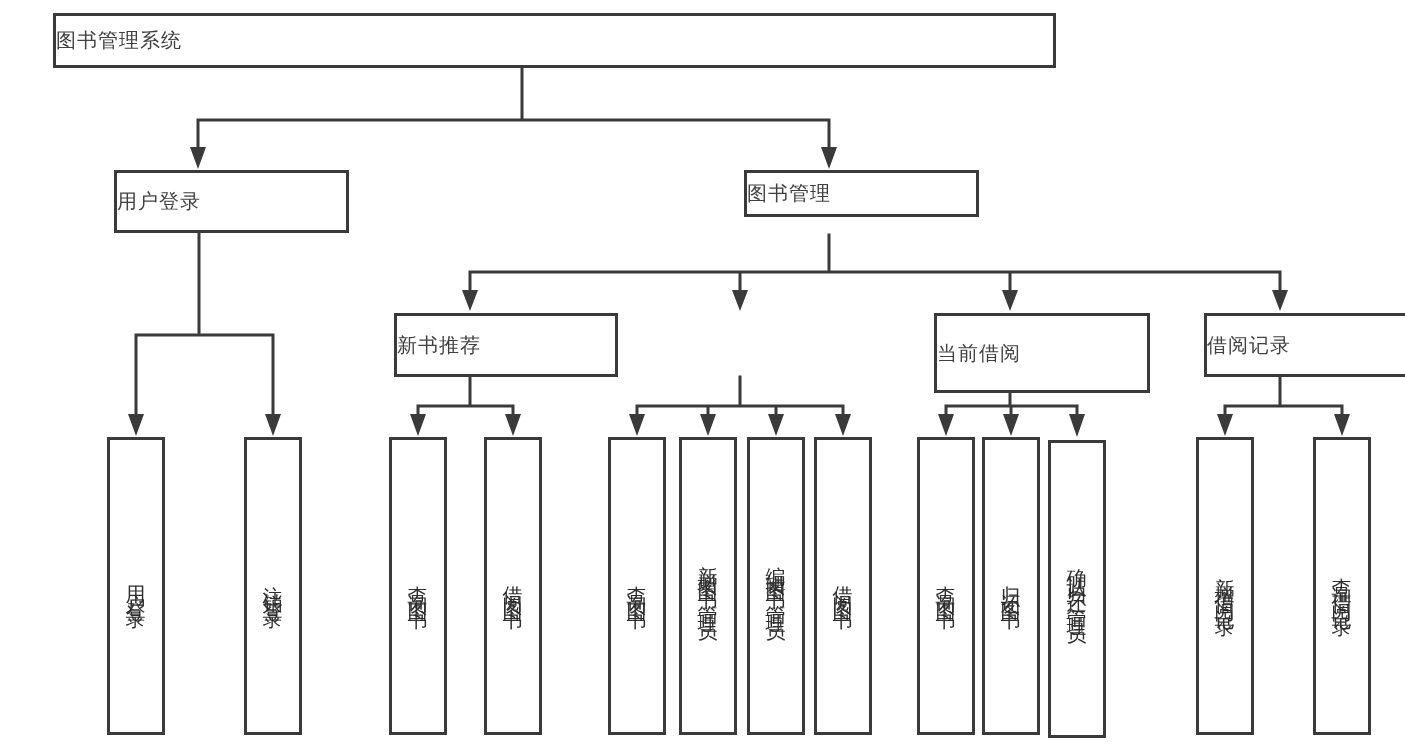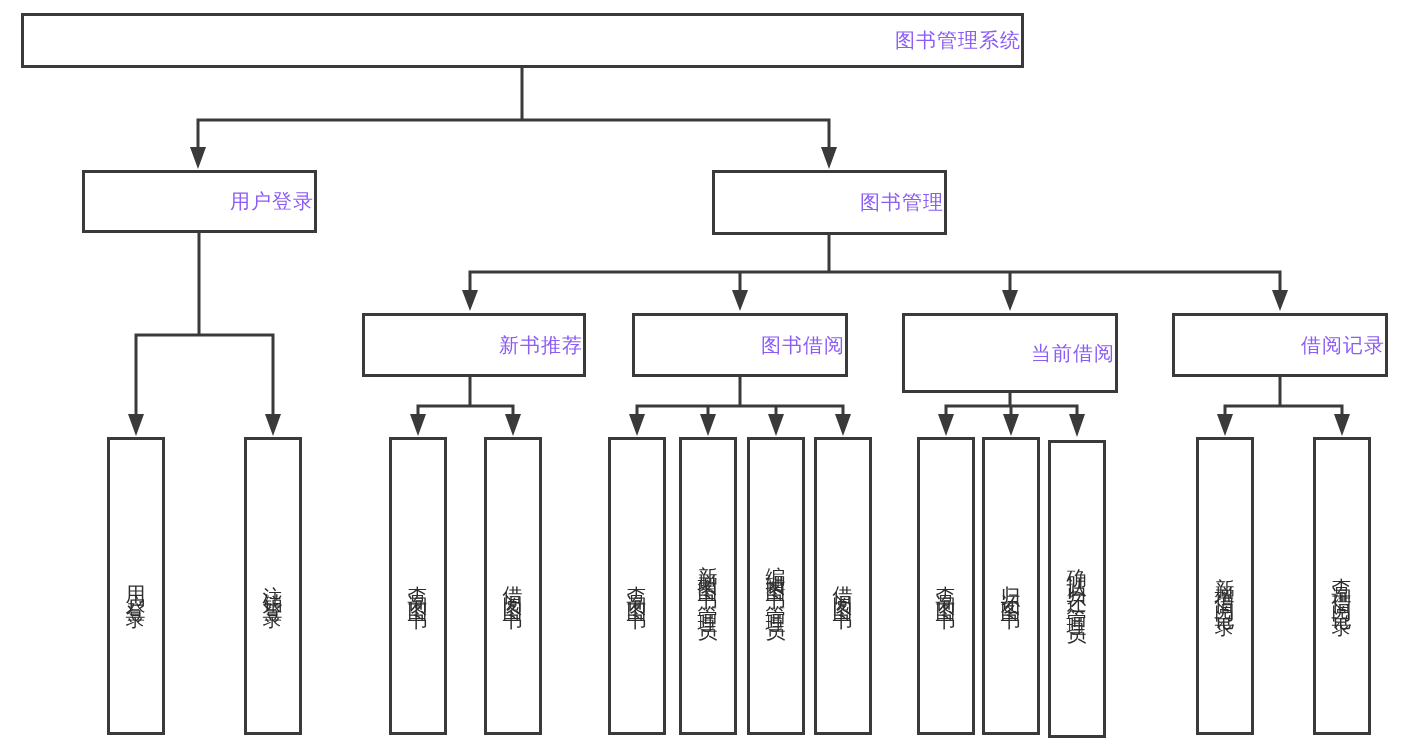--- a/index.html
+++ b/index.html
@@ -20,25 +20,26 @@
     left: 0; top: 0;
     width: 1405px; height: 747px;
   }
   .box {
     position: absolute;
     box-sizing: border-box;
     border: 3px solid #3a3a3a;
     background: #ffffff;
     display: flex;
     align-items: center;
-    justify-content: flex-end;
-    color: #8b5cf6;
+    justify-content: flex-start;
+    color: #404040;
     font-size: 20px;
     letter-spacing: 1px;
     text-align: center;
+    margin-left: 32px;
   }
   .vbox {
     position: absolute;
     box-sizing: border-box;
     border: 3px solid #3a3a3a;
     background: #ffffff;
     display: flex;
     align-items: center;
     justify-content: center;
     color: #2d2d2d;
@@ -51,21 +52,21 @@
     writing-mode: vertical-rl;
     text-orientation: mixed;
     letter-spacing: 8px;
     white-space: nowrap;
     line-height: 1;
   }
   
   .n-root { left: 21px;  top: 13px;  width: 1003px; height: 55px; }
   
   .n-l2-0 { left: 82px;  top: 170px; width: 235px; height: 63px; }
-  .n-l2-1 { left: 712px; top: 170px; width: 235px; height: 65px; }
+  .n-l2-1 { left: 712px; top: 170px; width: 235px; height: 47px; }
   
   .n-g0 { left: 362px;  top: 313px; width: 224px; height: 64px; }
   .n-g1 { left: 632px;  top: 313px; width: 216px; height: 64px; }
   .n-g2 { left: 902px;  top: 313px; width: 216px; height: 80px; }
   .n-g3 { left: 1172px; top: 313px; width: 216px; height: 64px; }
   
   .c-u0   { left: 107px; }
   .c-u1   { left: 244px; }
   .c-g0-0 { left: 389px; }
   .c-g0-1 { left: 484px; }
@@ -120,23 +121,20 @@
   <div class="box n-l2-0">
     <span>用户登录</span>
   </div>
   <div class="box n-l2-1">
     <span>图书管理</span>
   </div>
 
   <div class="box n-g0">
     <span>新书推荐</span>
   </div>
-  <div class="box n-g1">
-    <span>图书借阅</span>
-  </div>
   <div class="box n-g2">
     <span>当前借阅</span>
   </div>
   <div class="box n-g3">
     <span>借阅记录</span>
   </div>
 
   <div class="vbox c-u0">
     <span class="vtext">用户登录</span>
   </div>

